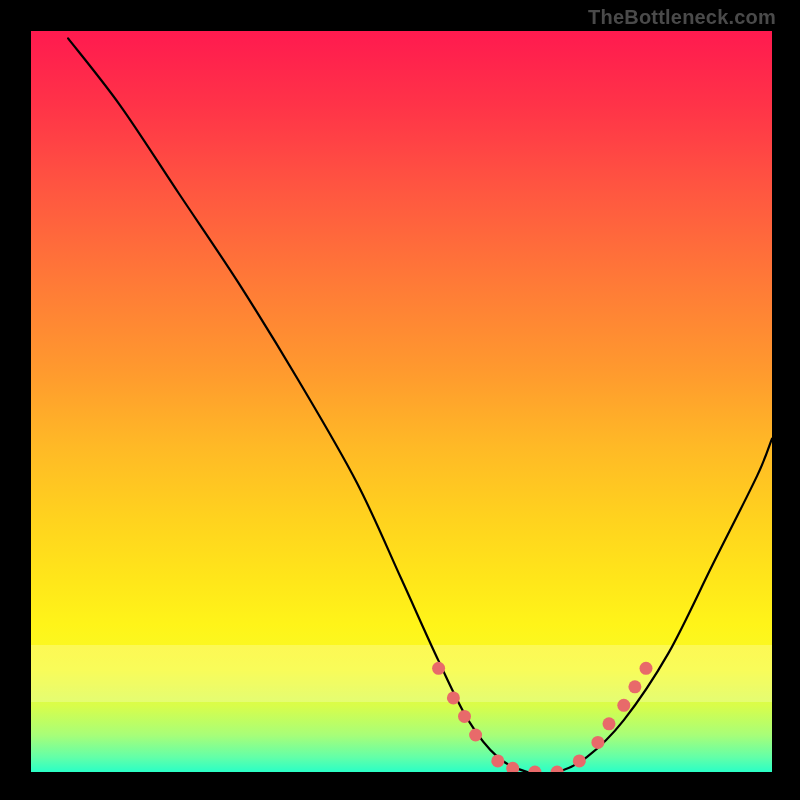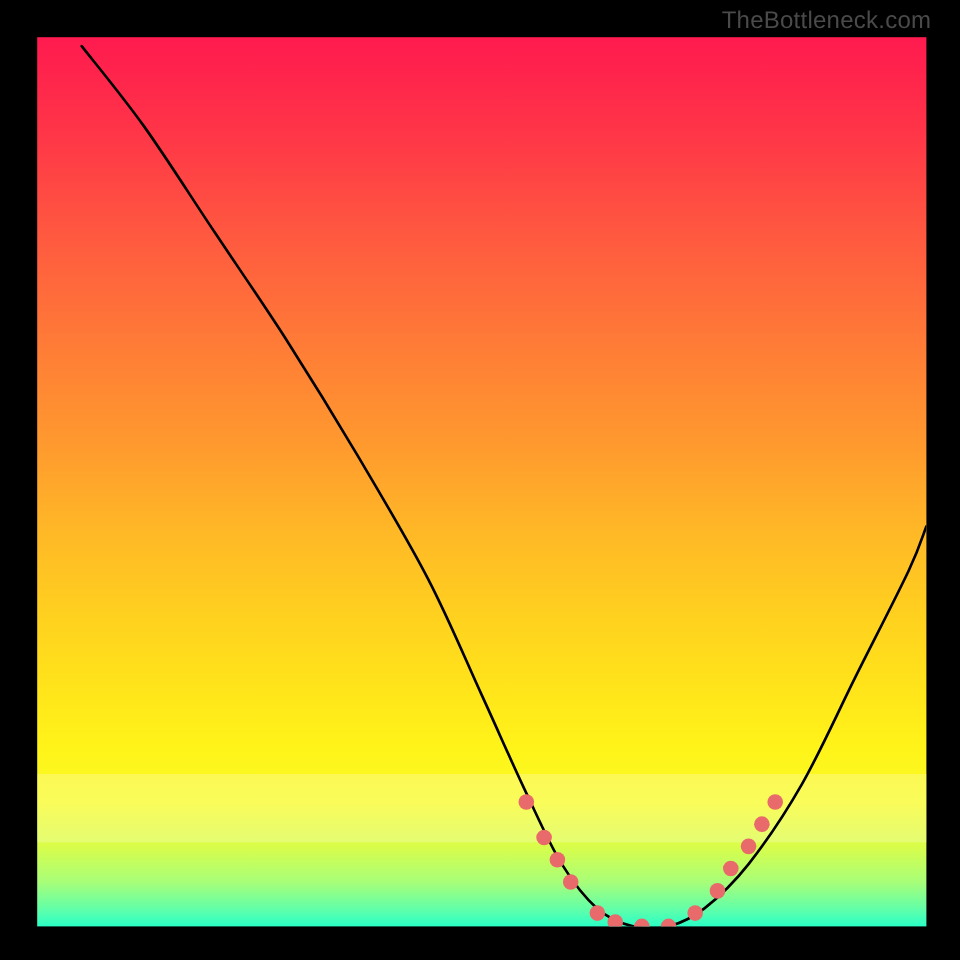--- a/index.html
+++ b/index.html
@@ -59,21 +59,21 @@
     width: 741px;
     height: 741px;
     pointer-events: none;
   }
   .watermark {
     position: absolute;
     top: 6px;
     right: 24px;
     color: #4a4a4a;
     font-size: 20px;
-    font-weight: 400;
+    font-weight: 700;
     letter-spacing: 0.2px;
     user-select: none;
   }
 </style>
 </head>
 <body>
 
 <div class="frame">
 
   <div class="watermark">TheBottleneck.com</div>

